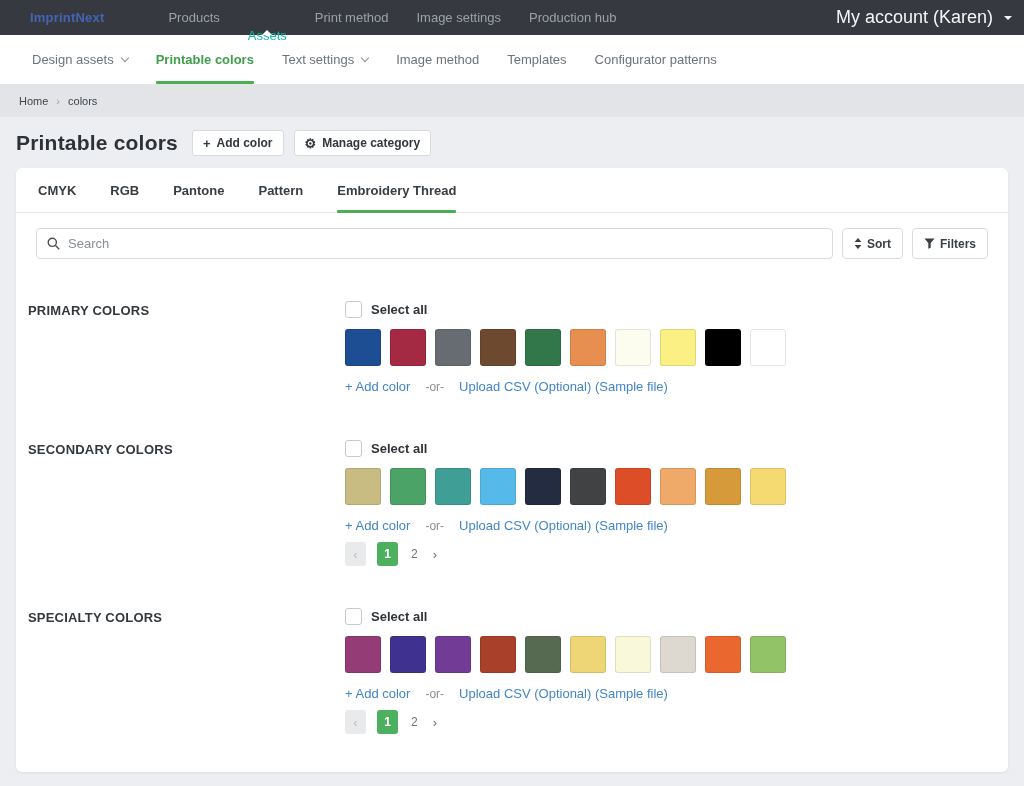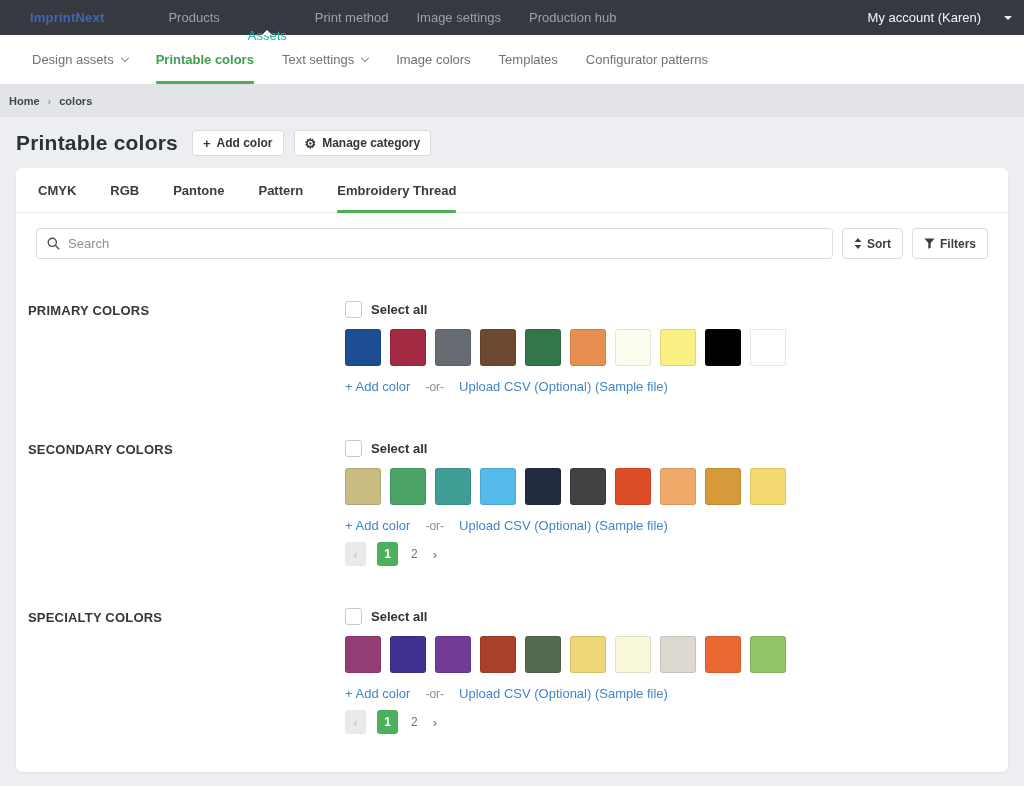--- a/index.html
+++ b/index.html
@@ -21,21 +21,21 @@
   .topnav-item {
     padding: 0 14px; line-height: 35px; font-size: 13px;
     color: #9ba1a7; cursor: pointer; position: relative; white-space: nowrap;
   }
   .topnav-item.active { color: #14b8a6; margin-top: 18px; }
   .topnav-item.active::after {
     content: ""; position: absolute; bottom: 0; left: 50%; margin-left: -5px;
     border-left: 5px solid transparent; border-right: 5px solid transparent;
     border-bottom: 5px solid #ffffff;
   }
-  .account { margin-left: auto; color: #f4f5f6; font-size: 13px; display: flex; align-items: center; gap: 23px; cursor: pointer; }
+  .account { margin-left: auto; color: #f4f5f6; font-size: 18px; display: flex; align-items: center; gap: 11px; cursor: pointer; }
   .caret-down {
     width: 0; height: 0; display: inline-block;
     border-left: 4px solid transparent; border-right: 4px solid transparent;
     border-top: 4px solid #f4f5f6;
   }
 
   
   .subnav { height: 49px; background: #ffffff; display: flex; align-items: stretch; padding: 0 18px; }
   .subnav-item {
     padding: 0 14px; font-size: 13px; color: #6d7378;
@@ -48,21 +48,21 @@
   }
   .chev {
     display: inline-block; width: 6px; height: 6px; margin-left: 8px; margin-top: -3px;
     border-right: 1.5px solid #8a9095; border-bottom: 1.5px solid #8a9095;
     transform: rotate(45deg);
   }
 
   
   .breadcrumb {
     height: 33px; background: #e2e4e7; display: flex; align-items: center;
-    padding: 0 9px; font-size: 11px; gap: 8px; font-weight: bold;
+    padding: 0 19px; font-size: 11px; gap: 8px;
   }
   .bc-item { color: #41464b; cursor: pointer; }
   .bc-current { cursor: default; }
   .bc-sep { color: #9aa0a5; font-size: 11px; }
 
   
   main { padding: 0 16px; }
   .title-row { display: flex; align-items: center; gap: 10px; margin: 13px 0 12px; }
   .page-title { font-size: 21px; font-weight: bold; color: #2d3237; margin-right: 4px; letter-spacing: .2px; }
   .btn {
@@ -156,21 +156,21 @@
   <div class="account">
     <span>My account (Karen)</span>
     <span class="caret-down"></span>
   </div>
 </header>
 
 <nav class="subnav" id="subnav">
     <div class="subnav-item">Design assets<span class="chev"></span></div>
     <div class="subnav-item active">Printable colors</div>
     <div class="subnav-item">Text settings<span class="chev"></span></div>
-    <div class="subnav-item">Image colors</div>
+    <div class="subnav-item">Image method</div>
     <div class="subnav-item">Templates</div>
     <div class="subnav-item">Configurator patterns</div>
   </nav>
 
 <div class="breadcrumb">
   <span class="bc-item">Home</span>
   <span class="bc-sep">›</span>
   <span class="bc-item bc-current">colors</span>
 </div>
 

